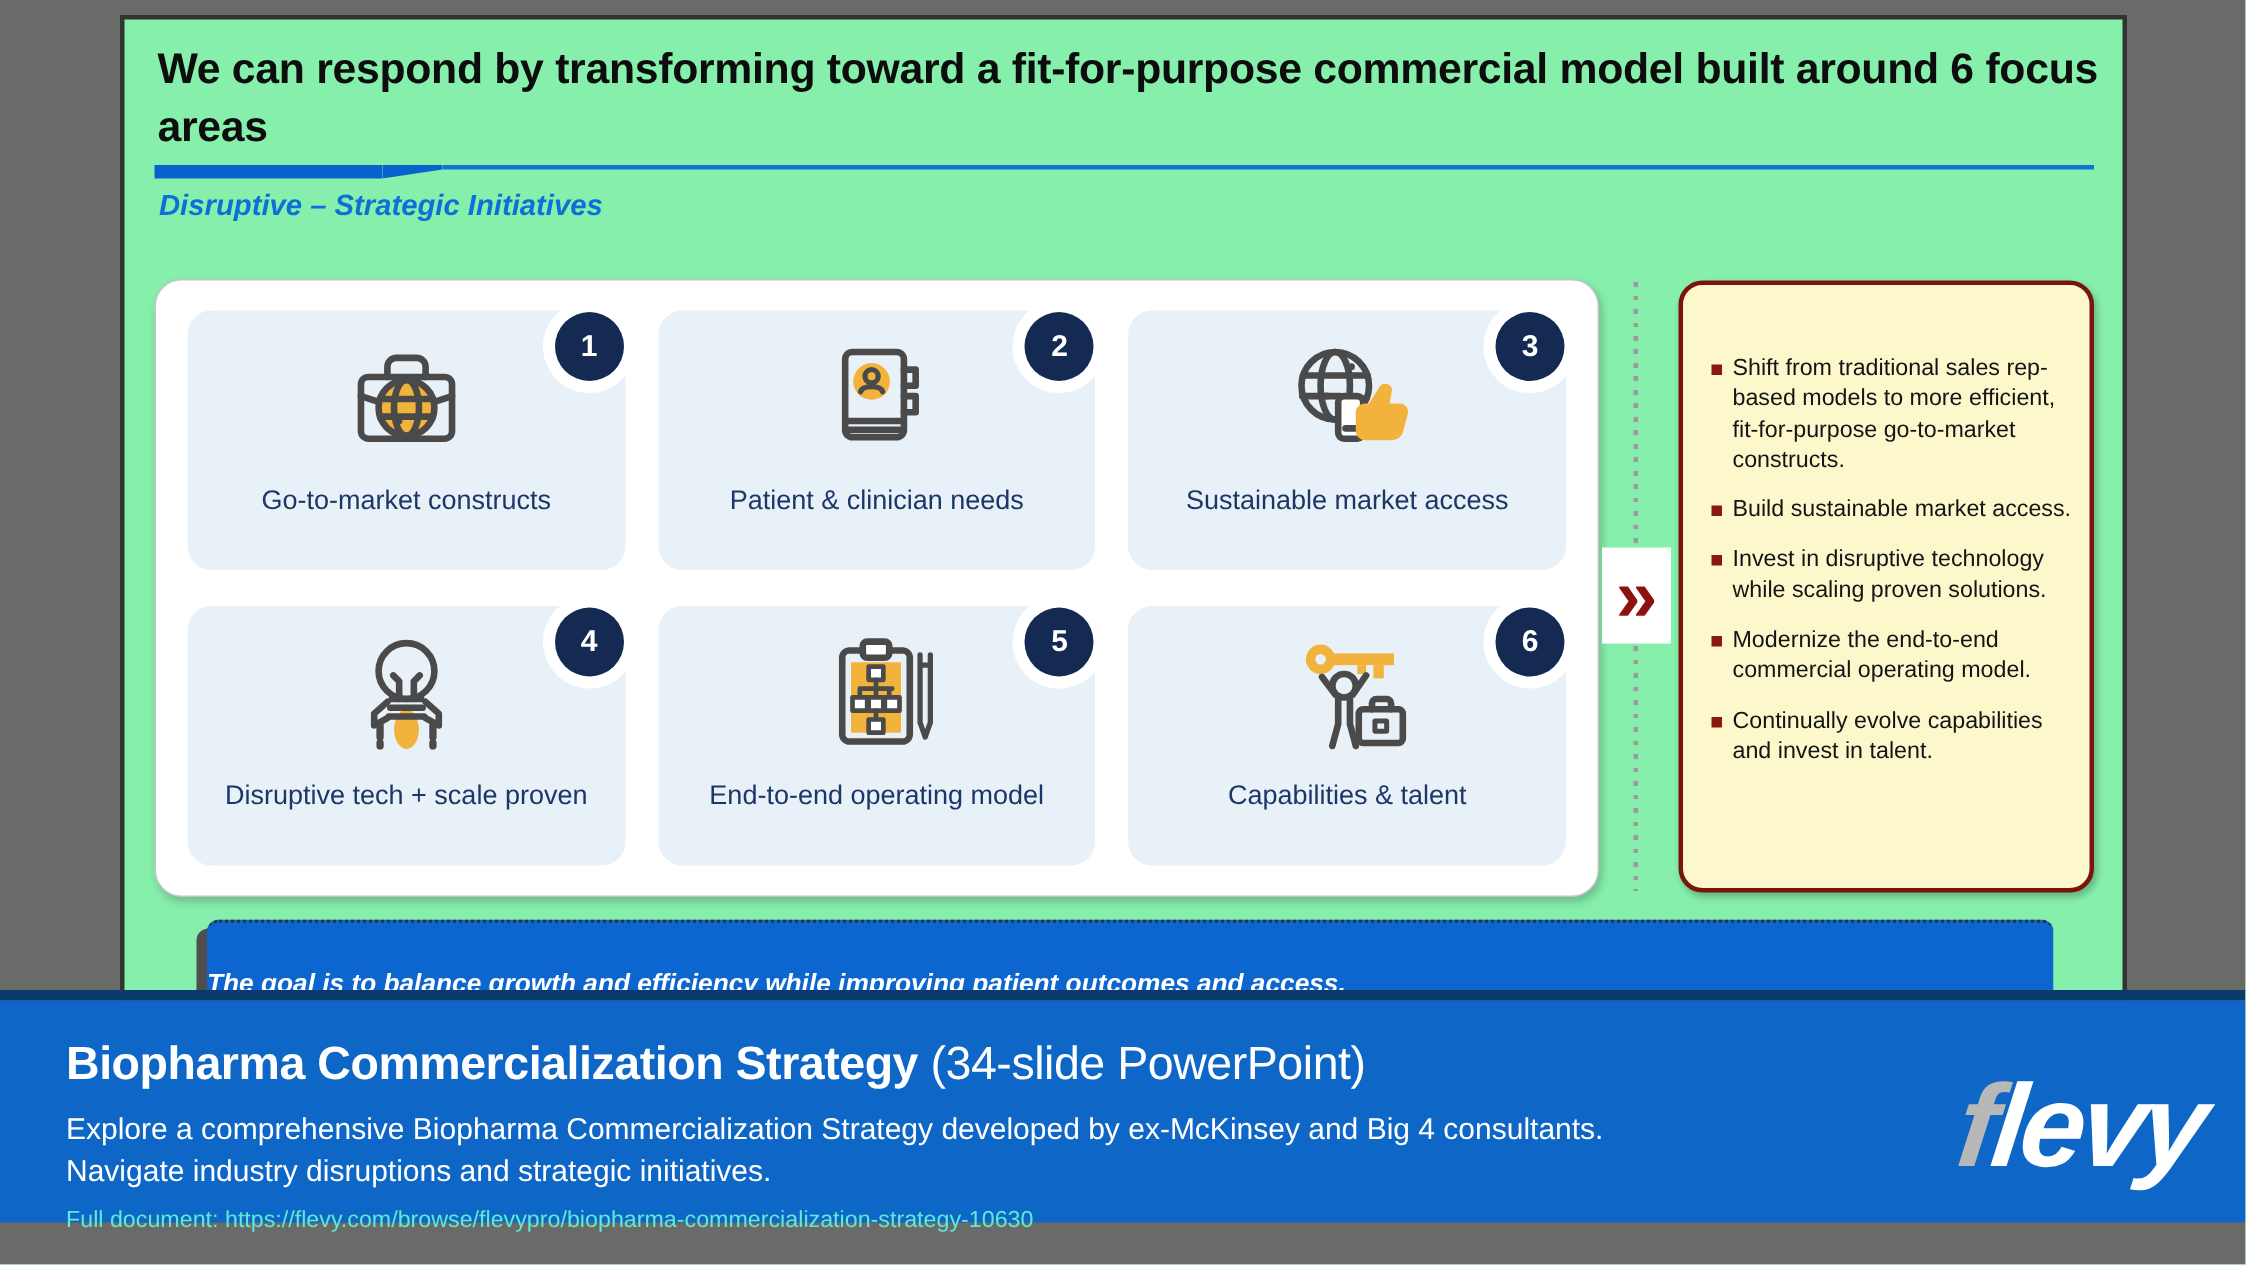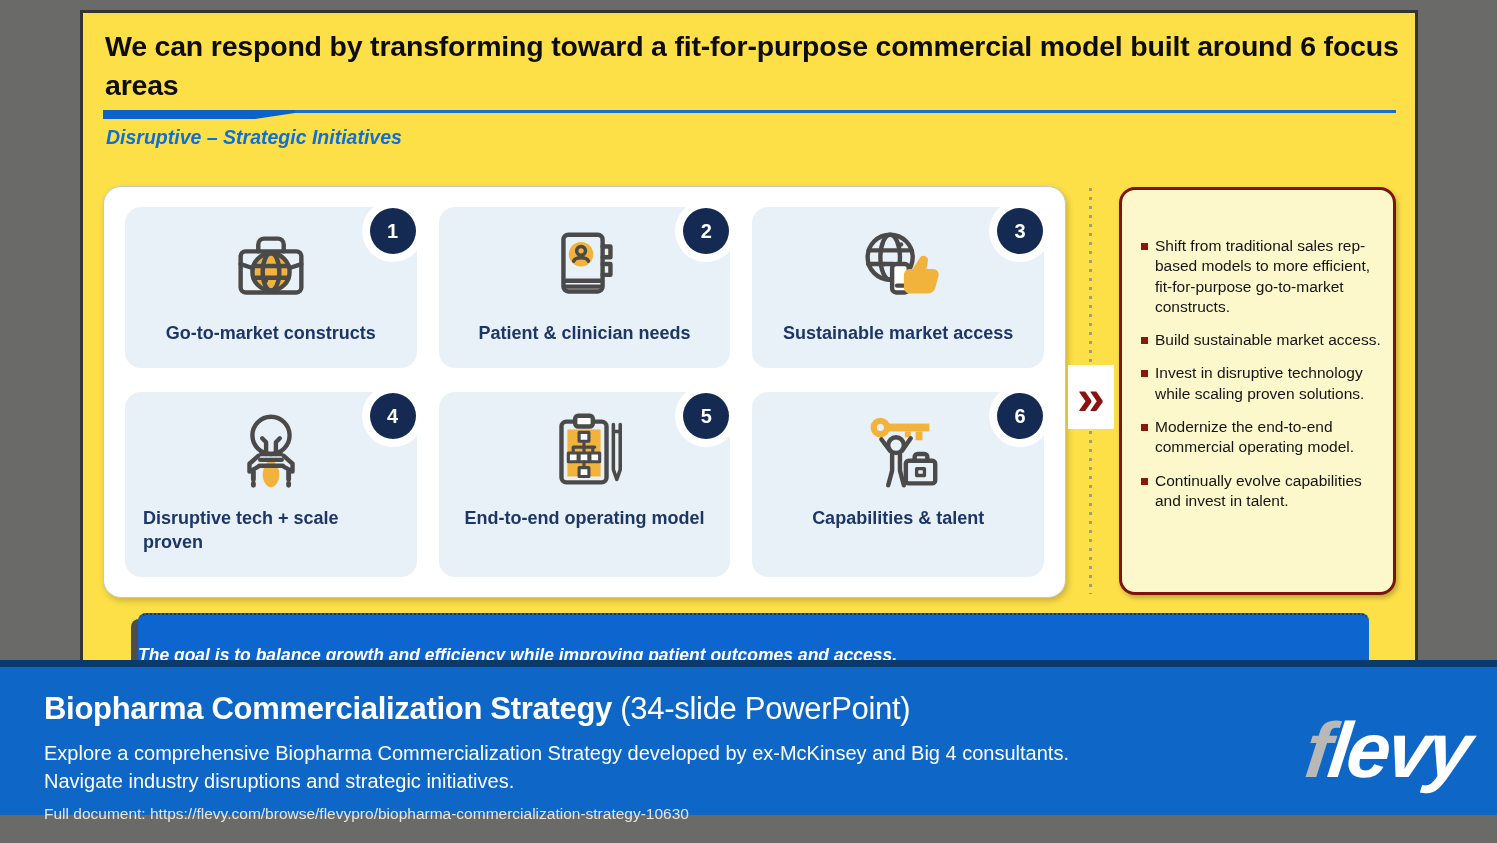--- a/index.html
+++ b/index.html
@@ -1,41 +1,41 @@
 <!DOCTYPE html>
 <html><head>
 <meta charset="utf-8">
 <style>
   * { margin:0; padding:0; box-sizing:border-box; }
   body { font-family:"Liberation Sans", sans-serif; }
   .canvas { position:relative; width:1497px; height:843px; background:#6a6a68; overflow:hidden; }
 
   
   .slide { position:absolute; left:80px; top:10px; width:1338px; height:657px;
-           background:#fde047; border:3px solid #333332; overflow:hidden; }
+           background:#86efac; border:3px solid #333332; overflow:hidden; }
   .slide-title { position:absolute; left:22px; top:14px; width:1296px;
                  font-size:28.5px; font-weight:bold; color:#0d0d0d; line-height:1.38; letter-spacing:-0.2px; }
   .title-rule { position:absolute; left:20px; top:97px; width:1293px; height:9px; }
   .title-rule .thick { position:absolute; left:0; top:0; width:152px; height:9px; background:#0a62cc; }
   .title-rule .taper { position:absolute; left:152px; top:0; width:40px; height:9px; background:#0a62cc;
                        clip-path:polygon(0 0,100% 0,100% 33%,0 100%); }
   .title-rule .thin  { position:absolute; left:192px; right:0; top:0; height:3px; background:#1470d6; }
   .slide-subtitle { position:absolute; left:23px; top:113px; font-size:19.5px; font-weight:bold;
                     font-style:italic; color:#0d6fd8; }
   .slide-intro { position:absolute; left:23px; top:146px; font-size:15.5px; font-weight:bold; color:#161616; }
 
   
   .board { position:absolute; left:20px; top:173px; width:963px; height:412px; background:#fff;
            border:1px solid #c6c6c6; border-radius:18px; box-shadow:2px 3px 6px rgba(0,0,0,0.20);
            padding:20px 21px; display:grid; grid-template-columns:repeat(3,1fr);
            column-gap:22px; row-gap:24px; }
   .card { position:relative; background:#e9f1f8; border-radius:16px; display:flex; flex-direction:column;
           align-items:center; padding-top:13px; }
   .card-icon { height:94px; display:flex; align-items:center; justify-content:center; }
-  .card-label { margin-top:8px; font-size:18px; font-weight:bold; color:#1c3667;
+  .card-label { margin-top:8px; font-size:18px; font-weight:normal; color:#1c3667;
                 line-height:1.3; padding:0 18px; }
   .badge-wrap { position:absolute; top:-7px; right:-7px; width:62px; height:62px; border-radius:50%;
                 background:#ffffff; display:flex; align-items:center; justify-content:center; }
   .badge { width:46px; height:46px; border-radius:50%; background:#152a52; color:#ffffff;
            font-size:20px; font-weight:bold; display:flex; align-items:center; justify-content:center; }
   .icon-svg { stroke:#4a4a4a; stroke-width:4.5; fill:none; stroke-linecap:round; stroke-linejoin:round; }
 
   
   .sep-dots { position:absolute; left:1006px; top:175px; width:3px; height:406px;
               background:repeating-linear-gradient(to bottom,#9b9b9b 0 3px,transparent 3px 9px); }
@@ -58,21 +58,21 @@
   .goalbar-text { color:#ffffff; font-size:17.5px; font-weight:bold; font-style:italic; }
 
   
   .banner-topline { position:absolute; left:0; top:660px; width:1497px; height:7px; background:#0a3a6b; }
   .banner { position:absolute; left:0; top:667px; width:1497px; height:148px; background:#0e67c6;
             padding:24px 0 0 44px; }
   .banner-title { font-size:31px; color:#ffffff; letter-spacing:-0.3px; }
   .banner-title .strong { font-weight:bold; }
   .banner-title .light { font-weight:normal; }
   .banner-desc { margin-top:12px; font-size:20px; color:#ffffff; line-height:1.42; font-weight:normal; }
-  .banner-link { margin-top:9px; font-size:15.5px; color:#e5e5e5; }
+  .banner-link { margin-top:9px; font-size:15.5px; color:#5eead4; }
   .logo { position:absolute; right:28px; bottom:26px; font-size:78px; font-weight:bold; font-style:italic;
           letter-spacing:-3px; transform:skewX(-7deg); line-height:1; }
   .logo .f { color:#b8b8b8; }
   .logo .levy { color:#ffffff; }
 </style>
 </head>
 <body>
 
 <div class="canvas">
 

